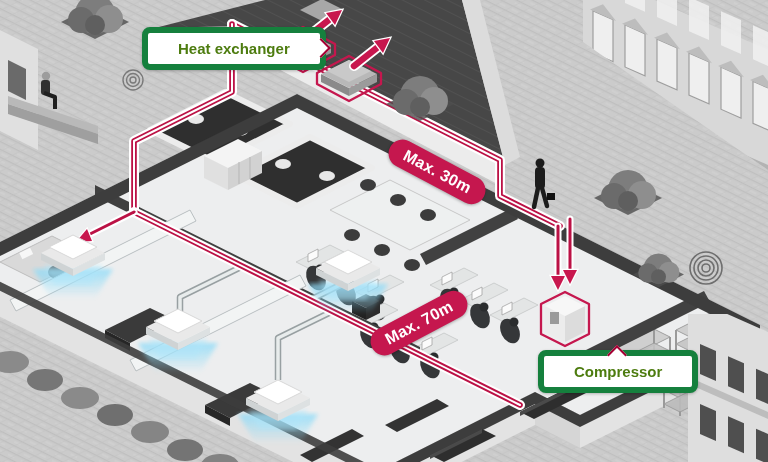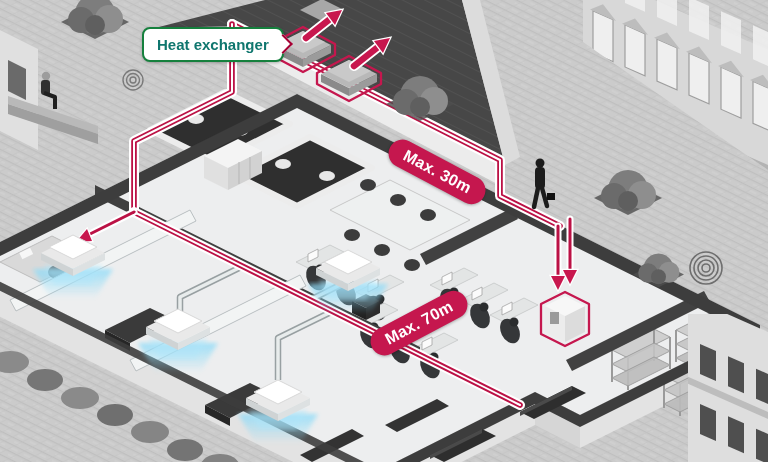--- a/index.html
+++ b/index.html
@@ -12,23 +12,23 @@
   .pc3{fill:none;stroke:#ffffff;stroke-width:2;stroke-linejoin:round;stroke-linecap:round;}
   .ps-c{fill:none;stroke:#ffffff;stroke-width:7;stroke-linecap:round;}
   .ps-r{fill:none;stroke:#BB1145;stroke-width:3;stroke-linecap:round;}
   .duct-c{fill:none;stroke:#98a0a2;stroke-width:6.5;stroke-linejoin:round;}
   .duct-i{fill:none;stroke:#e8ecec;stroke-width:3.5;stroke-linejoin:round;}
   .aw{stroke:#ffffff;stroke-width:10;stroke-linecap:round;}
   .ar{stroke:#C8174E;stroke-width:6.5;stroke-linecap:round;}
   .redhead{fill:#C8174E;stroke:#ffffff;stroke-width:2.5;paint-order:stroke;}
   .unit-outline{fill:none;stroke:#C5174E;stroke-width:2.3;stroke-linejoin:round;}
   
-  .callout{position:absolute;background:#ffffff;border:2px solid #15803d;border-radius:8px;
-           color:#0f766e;font-weight:bold;font-size:15px;line-height:1;
-           padding:8px 13px;white-space:nowrap;box-shadow:0 1px 3px rgba(0,0,0,.25);z-index:5;}
+  .callout{position:absolute;background:#ffffff;border:6px solid #15803d;border-radius:8px;
+           color:#4d7c0f;font-weight:bold;font-size:15px;line-height:1;
+           padding:8px 30px;white-space:nowrap;box-shadow:0 1px 3px rgba(0,0,0,.25);z-index:5;}
   .callout .tail{position:absolute;width:12px;height:12px;background:#ffffff;
                  border:2px solid #A50034;transform:rotate(45deg);}
   .callout .tail-right{right:-8px;top:50%;margin-top:-8px;border-left:none;border-bottom:none;}
   .callout .tail-up{top:-8px;left:50%;margin-left:-8px;border-right:none;border-bottom:none;}
   .pill{position:absolute;background:#C5174E;color:#ffffff;font-weight:bold;font-size:16px;
         line-height:1;padding:6px 16px;border-radius:16px;white-space:nowrap;
         box-shadow:0 1px 3px rgba(0,0,0,.3);z-index:4;letter-spacing:.3px;}
   .pill-30{left:384px;top:158px;transform:rotate(28deg);}
   .pill-70{left:366px;top:309px;transform:rotate(-28deg);}
 </style>
@@ -431,13 +431,17 @@
 </div>
 
 <div class="pill pill-30">
   <span>Max. 30m</span>
 </div>
 
 <div class="pill pill-70">
   <span>Max. 70m</span>
 </div>
 
+<div class="callout" style="left:538px;top:350px">
+  <span>Compressor</span>
+  <i class="tail tail-up"></i>
 </div>
+</div>
 
 </body></html>

